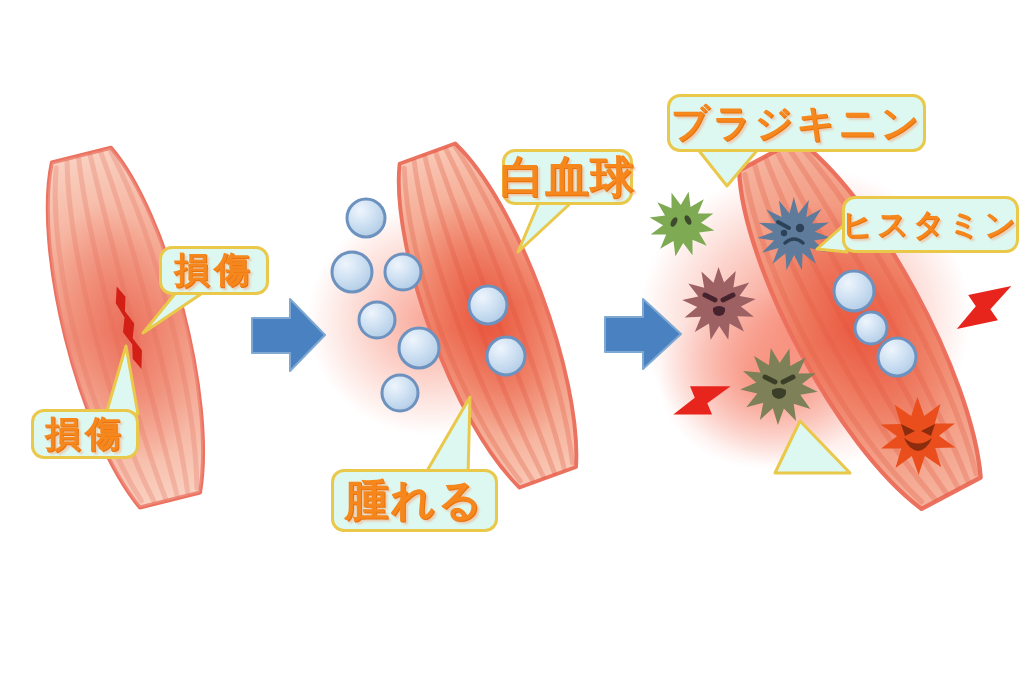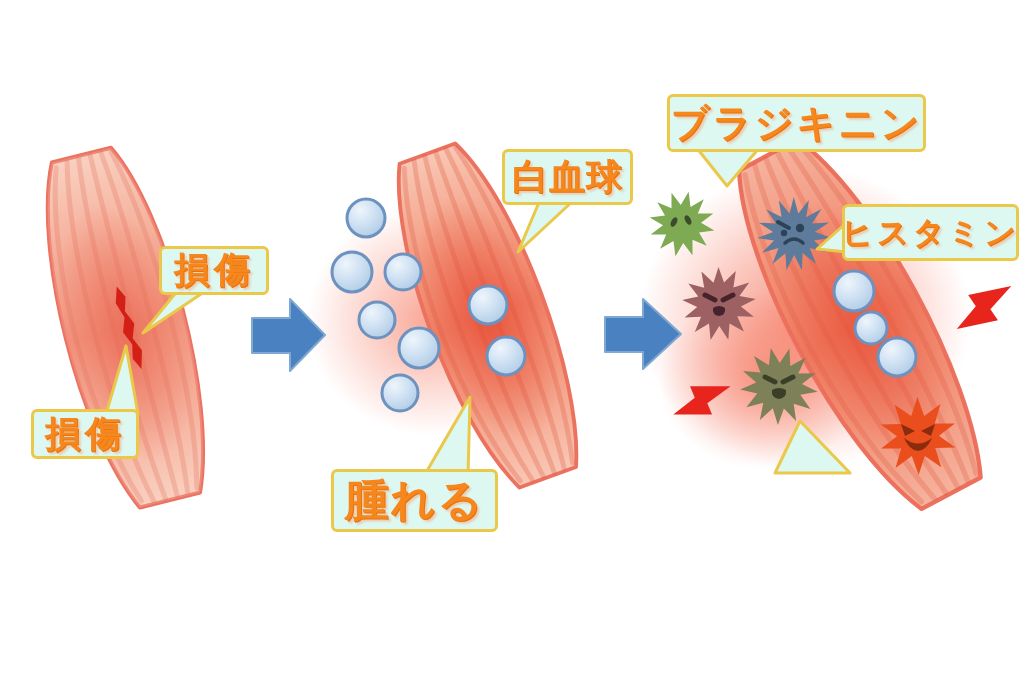--- a/index.html
+++ b/index.html
@@ -10,30 +10,30 @@
   .glow{position:absolute;border-radius:50%;pointer-events:none;z-index:1;}
   #glow-mid{left:260px;top:160px;width:340px;height:320px;
     background:radial-gradient(closest-side, rgba(244,94,64,.55), rgba(244,94,64,0) 72%);}
   #glow-right{left:575px;top:108px;width:460px;height:420px;
     background:radial-gradient(closest-side, rgba(243,80,50,.62), rgba(243,80,50,0) 72%);}
   #glow-right2{left:618px;top:258px;width:290px;height:245px;
     background:radial-gradient(closest-side, rgba(243,80,50,.45), rgba(243,80,50,0) 72%);}
   svg.scene{position:absolute;left:0;top:0;z-index:2;}
   .callout{
     position:absolute;display:flex;align-items:center;justify-content:center;
-    background:var(--label-bg);border:3px solid var(--label-border);border-radius:6px;
+    background:var(--label-bg);border:3px solid var(--label-border);border-radius:13px;
     color:var(--label-text);font-weight:bold;z-index:5;box-sizing:border-box;white-space:nowrap;
     text-shadow:1px 1px 0 var(--label-text-shadow), 3px 3px 2px rgba(246,170,130,.55);
   }
   #label-damage-top{left:159px;top:246px;width:110px;height:49px;font-size:36px;letter-spacing:4px;}
   #label-damage-bottom{left:31px;top:409px;width:108px;height:50px;font-size:36px;letter-spacing:4px;}
-  #label-wbc{left:502px;top:149px;width:131px;height:56px;font-size:36px;letter-spacing:1px;text-align:center;}
+  #label-wbc{left:502px;top:149px;width:131px;height:56px;font-size:44px;letter-spacing:1px;text-align:center;}
   #label-swelling{left:331px;top:469px;width:167px;height:63px;font-size:44px;letter-spacing:2px;text-align:center;}
   #label-bradykinin{left:667px;top:94px;width:259px;height:58px;font-size:38px;letter-spacing:3px;}
-  #label-histamine{left:842px;top:196px;width:177px;height:57px;font-size:31px;letter-spacing:4px;margin-top:8px;}
+  #label-histamine{left:842px;top:196px;width:177px;height:57px;font-size:31px;letter-spacing:4px;}
   #label-prostaglandin{left:584px;top:467px;width:352px;height:65px;font-size:36px;letter-spacing:1px;}
   .tail{fill:var(--label-bg);stroke:var(--label-border);stroke-width:3;stroke-linejoin:round;}
   .arrow{fill:var(--arrow-blue);stroke:#7fa8d2;stroke-width:2;stroke-linejoin:round;}
   .bolt{fill:var(--bolt-red);}
   .cell{fill:url(#cellG);stroke:var(--cell-border);stroke-width:3;}
   .stripe{fill:none;stroke:#dd5c47;stroke-width:5;opacity:.3;stroke-linecap:round;}
 </style>
 </head>
 <body>
 

